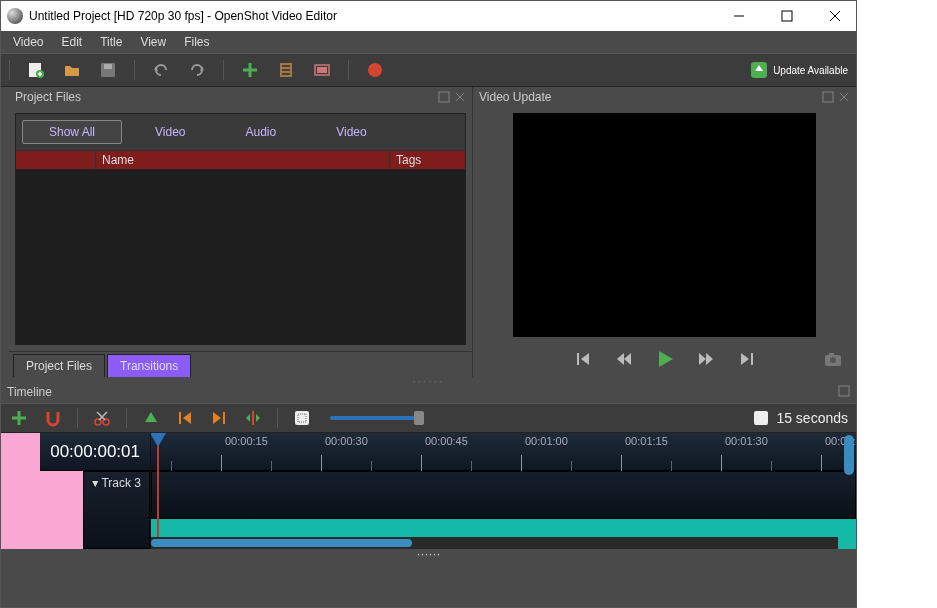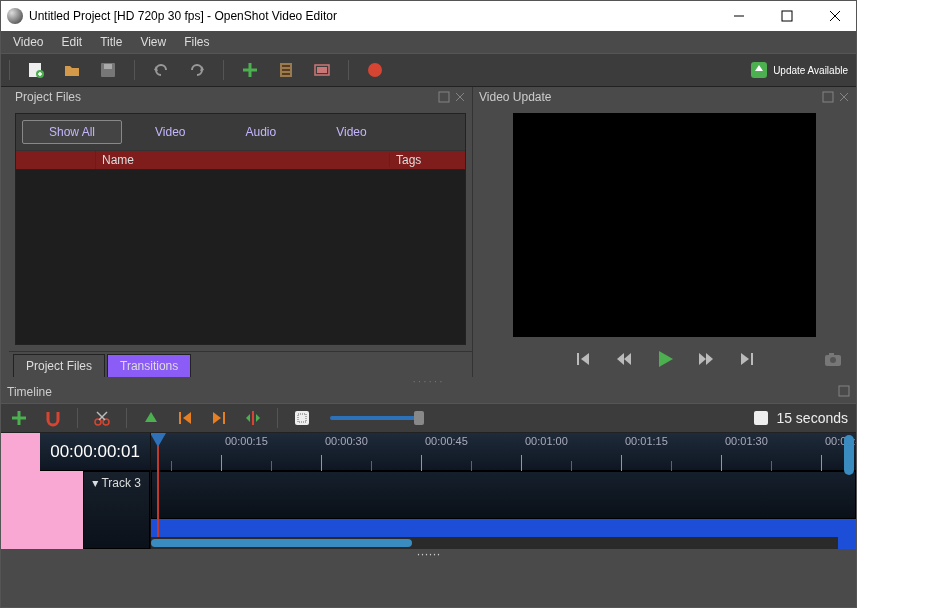--- a/index.html
+++ b/index.html
@@ -62,21 +62,21 @@
   .tltoolbar { height:30px; background:#3c3c3c; border-top:1px solid #555; border-bottom:1px solid #222; display:flex; align-items:center; padding:0 8px; gap:14px; }
   .zoomslider { width:90px; height:4px; background:#2d71b8; position:relative; border-radius:2px; margin-left:4px; }
   .zoomslider::after { content:""; position:absolute; right:-4px; top:-5px; width:10px; height:14px; background:#888; border-radius:2px; }
   .zoomlabel { margin-left:auto; display:flex; align-items:center; gap:8px; color:#eee; font-size:14px; }
   .zoomlabel .cube { width:14px; height:14px; background:#eee; border-radius:2px; }
   
   .tlbody { height:116px; background:#393939; position:relative; display:flex; }
   .tlleft { width:150px; background:#f9a8d4; border-right:1px solid #111; display:flex; flex-direction:column;align-items:flex-end; }
   .timecode { height:38px; background:linear-gradient(#1f2b3a,#0e1622); color:#fff; font-size:17px; display:flex; align-items:center; padding:0 10px; border-bottom:1px solid #000; }
   .trackhdr { flex:1; background:linear-gradient(#17202b,#0b111a); border:1px solid #000; color:#ddd; padding:4px 8px; font-size:12px; }
-  .tlright { flex:1; position:relative; overflow:hidden; background:#1d4ed8; }
+  .tlright { flex:1; position:relative; overflow:hidden; background:#14b8a6; }
   .ruler { height:38px; background:linear-gradient(#1f2b3a,#0e1622); position:relative; border-bottom:1px solid #000; }
   .tick { position:absolute; top:0; height:100%; }
   .tick .lbl { position:absolute; top:2px; left:4px; color:#aab; font-size:11px; white-space:nowrap; }
   .tick .major { position:absolute; top:22px; width:1px; height:16px; background:#89a; }
   .tick .minor { position:absolute; top:28px; width:1px; height:10px; background:#567; }
   .trackrow { position:absolute; top:38px; left:0; right:0; height:48px; background:linear-gradient(#151f2c,#0a1018); border:1px solid #000; }
   .playhead { position:absolute; top:0; bottom:0; width:2px; background:#c0392b; left:6px; }
   .playhead::before { content:""; position:absolute; top:0; left:-7px; width:0; height:0; border-left:8px solid transparent; border-right:8px solid transparent; border-top:14px solid #2e71b8; }
   .hscroll { position:absolute; bottom:0; left:150px; right:18px; height:12px; background:#2a2a2a; }
   .hscroll .thumb { position:absolute; left:0; width:38%; top:2px; bottom:2px; background:#3a8bbf; border-radius:6px; }

